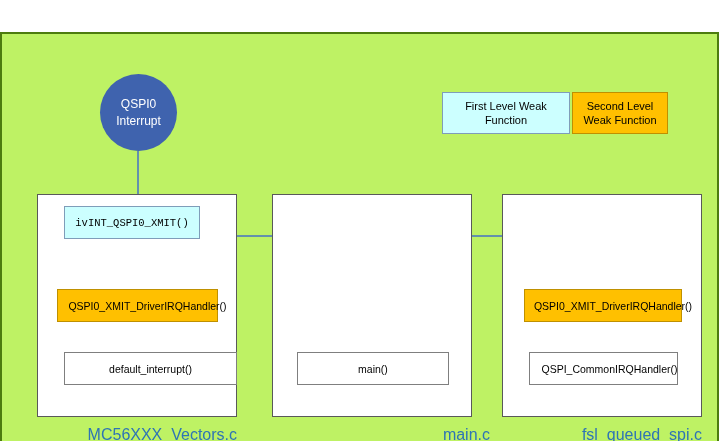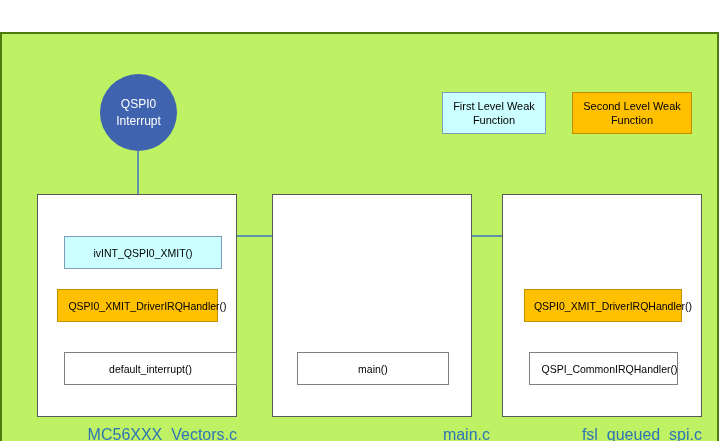--- a/index.html
+++ b/index.html
@@ -18,22 +18,22 @@
     position:absolute;left:98px;top:40px;width:77px;height:77px;
     border-radius:50%;background:#3F63AE;color:#ffffff;
     display:flex;align-items:center;justify-content:center;text-align:center;
     font-size:12px;line-height:1.35;padding:6px;
   }
   .legend-box{
     position:absolute;height:42px;
     display:flex;align-items:center;justify-content:center;text-align:center;
     font-size:11px;line-height:1.3;color:#000;padding:2px 6px;
   }
-  .legend-first{left:440px;top:58px;width:104px;background:#CCFFFF;border:1px solid #7F9DB9;}
-  .legend-second{left:570px;top:58px;width:120px;background:#FFC000;border:1px solid #BF9000;}
+  .legend-first{left:440px;top:58px;width:128px;background:#CCFFFF;border:1px solid #7F9DB9;}
+  .legend-second{left:570px;top:58px;width:96px;background:#FFC000;border:1px solid #BF9000;}
   .container{
     position:absolute;top:160px;width:200px;height:223px;
     border:1px solid #595959;background:#ffffff;
   }
   .c1{left:35px;} .c2{left:270px;} .c3{left:500px;}
   .clabel{
     position:absolute;top:392px;width:200px;text-align:right;
     color:#2E74B5;font-size:16px;
   }
   .box{
@@ -68,21 +68,21 @@
     <span>First Level Weak Function</span>
   </div>
   <div class="legend-box legend-second">
     <span>Second Level Weak Function</span>
   </div>
 
   <div class="container c1"></div>
   <div class="container c2"></div>
   <div class="container c3"></div>
 
-  <div class="box first" style="left:62px;top:202px;width:158px;">
+  <div class="box first" style="left:62px;top:172px;width:136px;font-family:Liberation Mono, monospace;">
     <span>ivINT_QSPI0_XMIT()</span>
   </div>
   <div class="box second" style="left:55px;top:255px;width:161px;">
     <span>QSPI0_XMIT_DriverIRQHandler()</span>
   </div>
   <div class="box" style="left:62px;top:318px;width:173px;">
     <span>default_interrupt()</span>
   </div>
 
   <div class="box" style="left:295px;top:318px;width:152px;">

